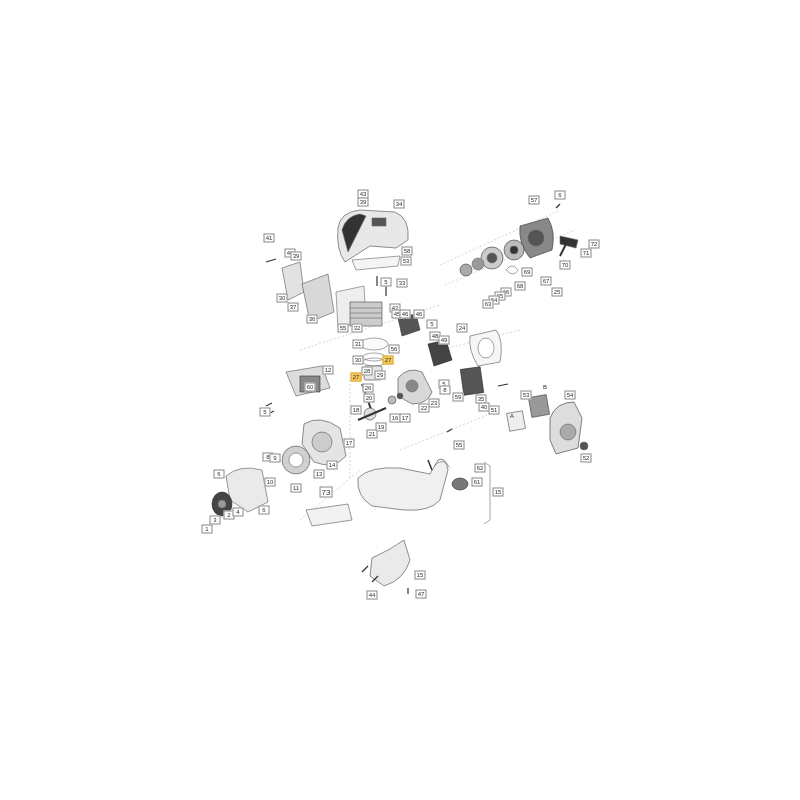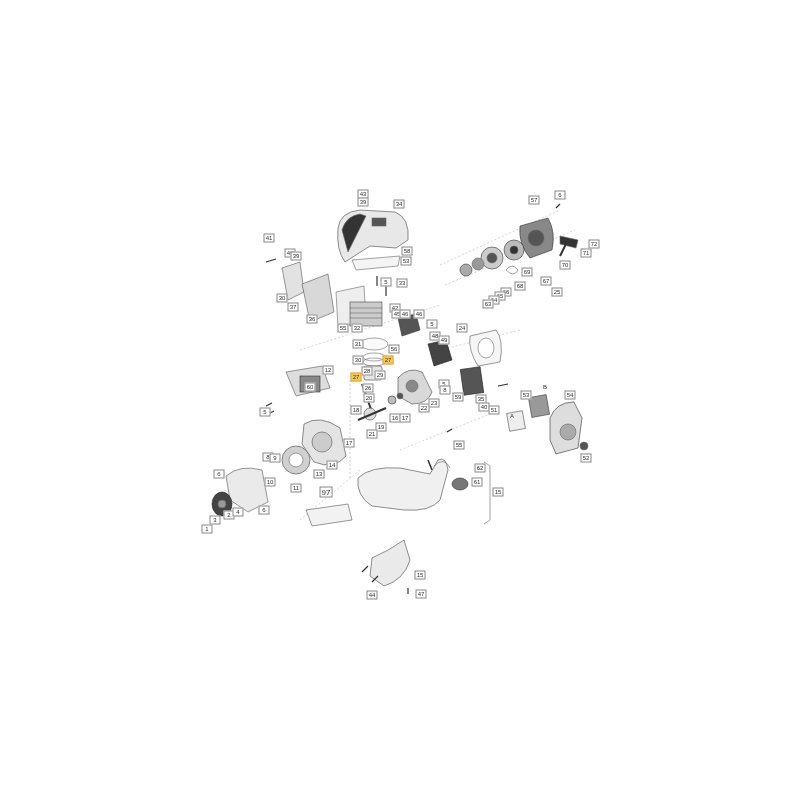--- a/index.html
+++ b/index.html
@@ -218,21 +218,21 @@
       <div class="callout" style="left: 296px; top: 488px;">11</div>
       <div class="callout" style="left: 268px; top: 457px;">8</div>
       <div class="callout" style="left: 275px; top: 458px;">9</div>
       <div class="callout" style="left: 270px; top: 482px;">10</div>
       <div class="callout" style="left: 219px; top: 474px;">6</div>
       <div class="callout" style="left: 264px; top: 510px;">6</div>
       <div class="callout" style="left: 229px; top: 515px;">2</div>
       <div class="callout" style="left: 238px; top: 512px;">4</div>
       <div class="callout" style="left: 215px; top: 520px;">3</div>
       <div class="callout" style="left: 207px; top: 529px;">1</div>
-      <div class="callout big" style="left: 326px; top: 492px;">97</div>
+      <div class="callout big" style="left: 326px; top: 492px;">73</div>
       <div class="callout" style="left: 459px; top: 445px;">55</div>
       <div class="callout" style="left: 480px; top: 468px;">62</div>
       <div class="callout" style="left: 477px; top: 482px;">61</div>
       <div class="callout" style="left: 498px; top: 492px;">15</div>
       <div class="callout" style="left: 420px; top: 575px;">15</div>
       <div class="callout" style="left: 372px; top: 595px;">44</div>
       <div class="callout" style="left: 421px; top: 594px;">47</div>
       <div class="callout plain" style="left: 512px; top: 416px;">A</div>
       <div class="callout plain" style="left: 545px; top: 387px;">B</div>
     </div>

